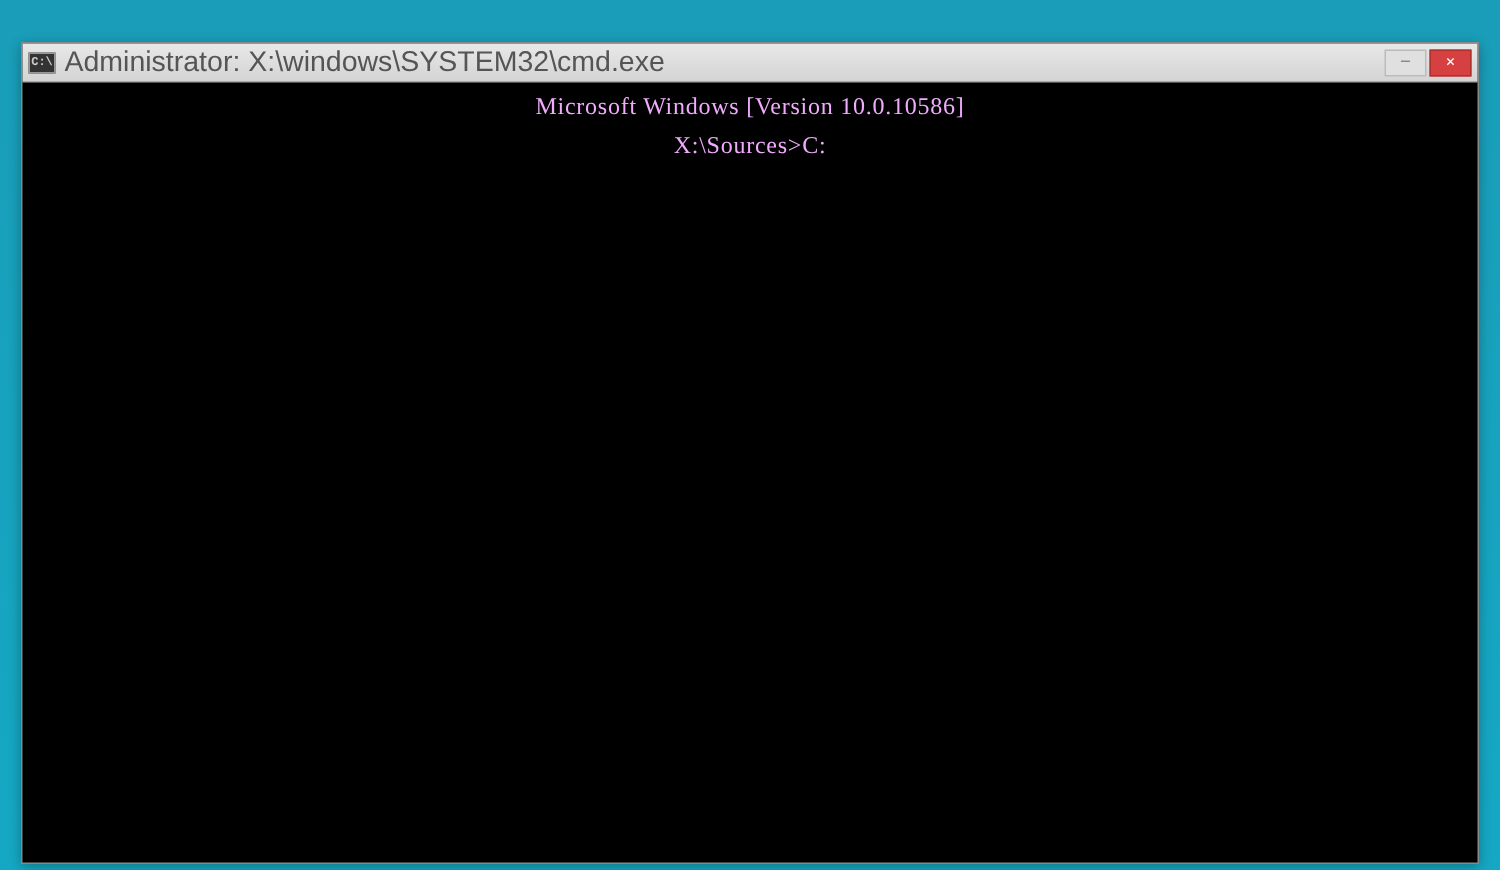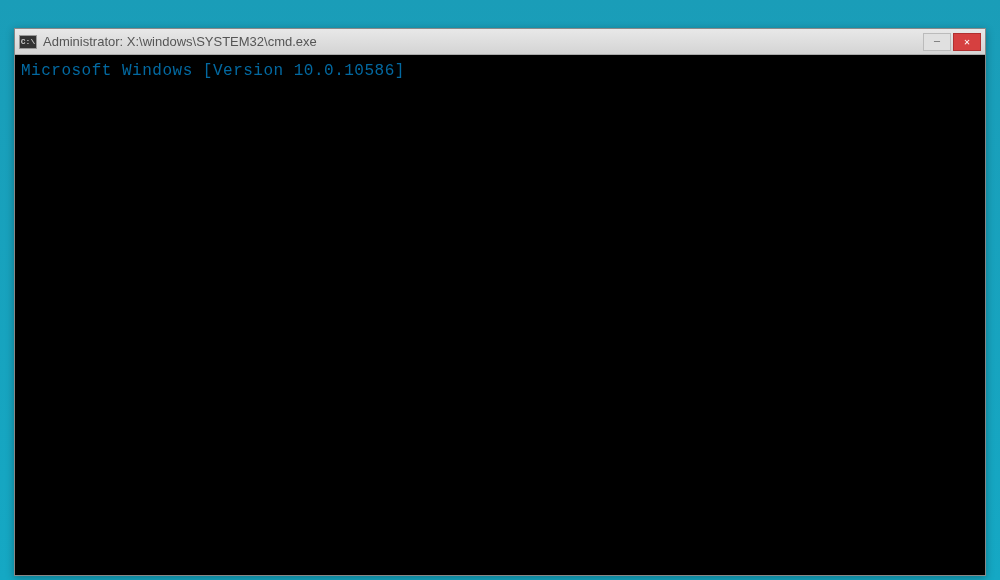--- a/index.html
+++ b/index.html
@@ -43,21 +43,21 @@
       justify-content: center;
       border: 1px solid #999;
     }
     .titlebar-icon-inner {
       color: #ccc;
       font-size: 8px;
       font-weight: bold;
     }
     .titlebar-text {
       color: #555;
-      font-size: 13px;
+      font-size: 19px;
       font-family: 'Segoe UI', Arial, sans-serif;
       flex: 1;
       white-space: nowrap;
       overflow: hidden;
     }
     .titlebar-controls {
       display: flex;
       gap: 2px;
     }
     .titlebar-btn {
@@ -71,25 +71,26 @@
       font-size: 10px;
       color: #666;
     }
     .titlebar-btn.close {
       background: #d64040;
       border-color: #b03030;
       color: #fff;
     }
     .terminal-content {
       padding: 4px 6px;
-      color: #0369a1;
+      color: #f0abfc;
       font-size: 16px;
       line-height: 1.6;
-      font-family: Liberation Mono, monospace;
+      font-family: Liberation Serif, serif;
       letter-spacing: 0.5px;
+      text-align: center;
     }
     .terminal-line {
       white-space: pre;
     }
     .cursor {
       display: inline-block;
       width: 10px;
       height: 3px;
       background: #fff;
       vertical-align: bottom;
@@ -107,15 +108,16 @@
     </div>
     <div class="titlebar-text">Administrator: X:\windows\SYSTEM32\cmd.exe</div>
     <div class="titlebar-controls">
       <div class="titlebar-btn">—</div>
       <div class="titlebar-btn close">✕</div>
     </div>
   </div>
   <div class="terminal-content">
     <div class="terminal-line">Microsoft Windows [Version 10.0.10586]</div>
     <div class="terminal-line"></div>
+    <div class="terminal-line">X:\Sources&gt;C:</div>
     <div class="terminal-line"></div>
   </div>
 </div>
 
 </body></html>

